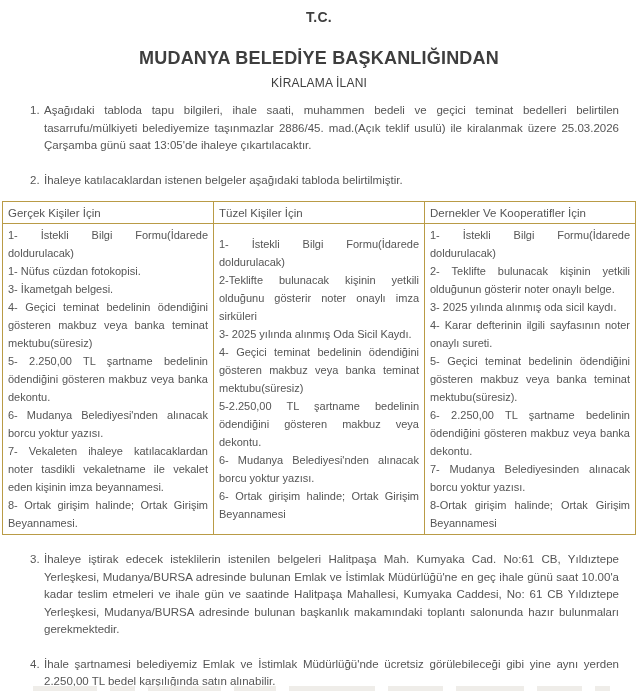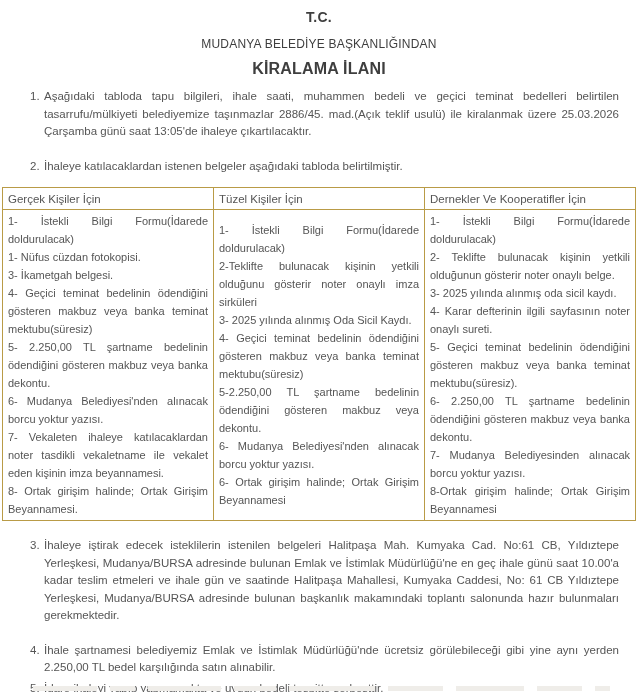--- a/index.html
+++ b/index.html
@@ -7,22 +7,22 @@
     width:638px;height:692px;overflow:hidden;position:relative;
     font-family:"Liberation Sans", sans-serif;
     color:#555555;
     -webkit-font-smoothing:antialiased;
   }
   .page{position:relative;width:638px;height:692px;}
 
   
   .heading{ text-align:center; padding-top:8px; color:#3e3e3e; }
   .heading .tc{ font-size:14px; font-weight:bold; line-height:18px; letter-spacing:.3px; }
-  .heading .l1{ font-size:12px; font-weight:normal; line-height:26px; margin-top:5px; letter-spacing:.2px;}
-  .heading .l2{ font-size:16px; font-weight:bold; line-height:24px; letter-spacing:.2px;}
+  .heading .l1{ font-size:18px; font-weight:bold; line-height:26px; margin-top:19px; letter-spacing:.2px;}
+  .heading .l2{ font-size:12px; font-weight:normal; line-height:24px; letter-spacing:.2px;}
 
   
   .num-item{
     display:flex; align-items:flex-start;
     padding-left:30px; padding-right:19px;
     font-size:11.5px; line-height:17.5px;
   }
   .num-item .num{ flex:0 0 14px; text-align:left; }
   .num-item .txt{ flex:1; text-align:justify; }
   .num-item.nj .txt{ text-align:left; }

